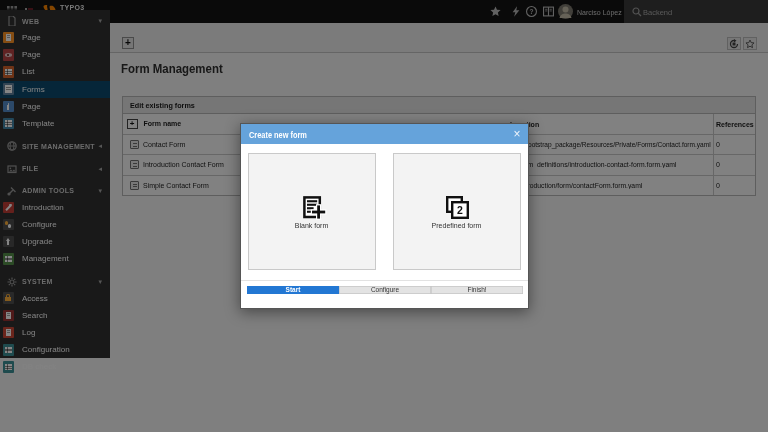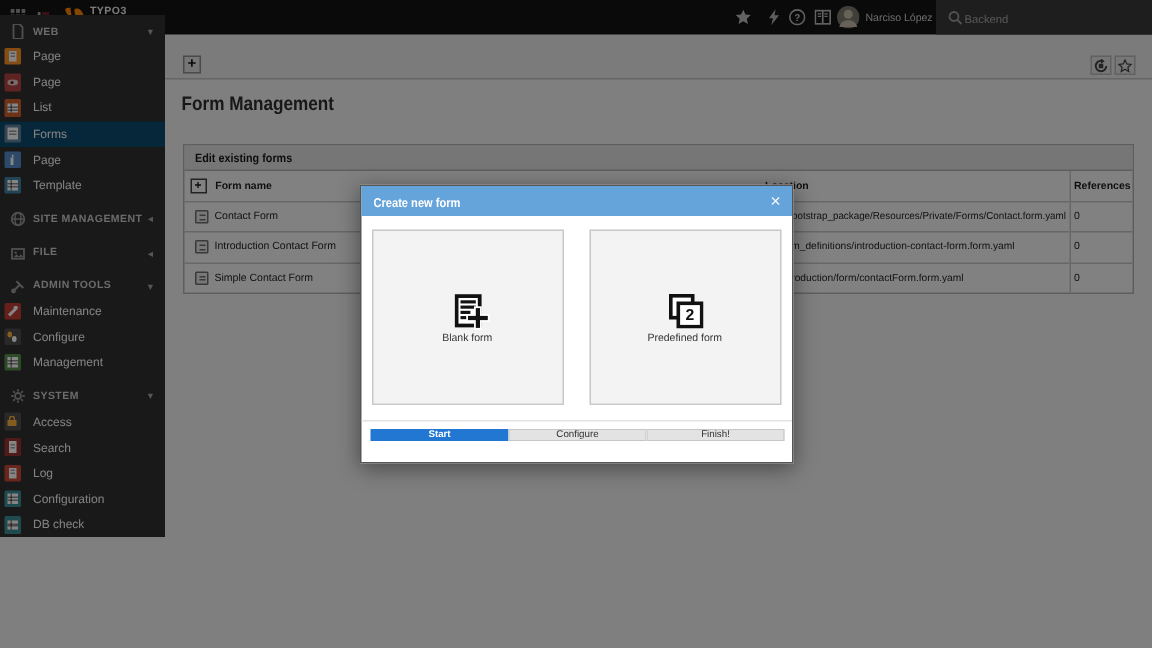--- a/index.html
+++ b/index.html
@@ -201,28 +201,35 @@
         <circle cx="2" cy="8" r="1.6" fill="#9a9a9a"></circle>
       </svg>
       <span class="hlabel">ADMIN TOOLS</span>
       <span class="caret">▾</span>
     </div>
     <div class="mm-item">
       <span class="micon" style="background:#c23f37">
         <span class="g" style="left:2px;top:5px;width:6.5px;height:1.8px;background:#fff;transform:rotate(-45deg)"></span>
         <span class="g" style="left:6.5px;top:2px;width:2.5px;height:2.5px;border-radius:50%;background:#fff"></span>
       </span>
-      <span class="label">Maintenance</span>
+      <span class="label">Introduction</span>
     </div>
     <div class="mm-item">
       <span class="micon" style="background:#4e4e4e">
         <span class="g" style="left:2px;top:2.5px;width:3.4px;height:3.4px;border-radius:50%;background:#ffb03a"></span>
         <span class="g" style="left:5.5px;top:5.5px;width:3.4px;height:3.4px;border-radius:50%;background:#fff"></span>
       </span>
       <span class="label">Configure</span>
+    </div>
+    <div class="mm-item">
+      <span class="micon" style="background:#4e4e4e">
+        <span class="g" style="left:3.2px;top:2px;width:0;height:0;background:none;border-left:2.6px solid transparent;border-right:2.6px solid transparent;border-bottom:3.4px solid #fff"></span>
+        <span class="g" style="left:4.8px;top:5px;width:2px;height:4px;background:#fff"></span>
+      </span>
+      <span class="label">Upgrade</span>
     </div>
     <div class="mm-item">
       <span class="micon" style="background:#55914a">
         <span class="g" style="left:2px;top:2.5px;width:7.5px;height:6.5px;background:#fff"></span>
         <span class="g" style="left:2px;top:4.5px;width:7.5px;height:.8px;background:rgba(0,0,0,.45)"></span>
         <span class="g" style="left:2px;top:6.3px;width:7.5px;height:.8px;background:rgba(0,0,0,.45)"></span>
         <span class="g" style="left:4.5px;top:2.5px;width:.8px;height:6.5px;background:rgba(0,0,0,.45)"></span>
       </span>
       <span class="label">Management</span>
     </div>

